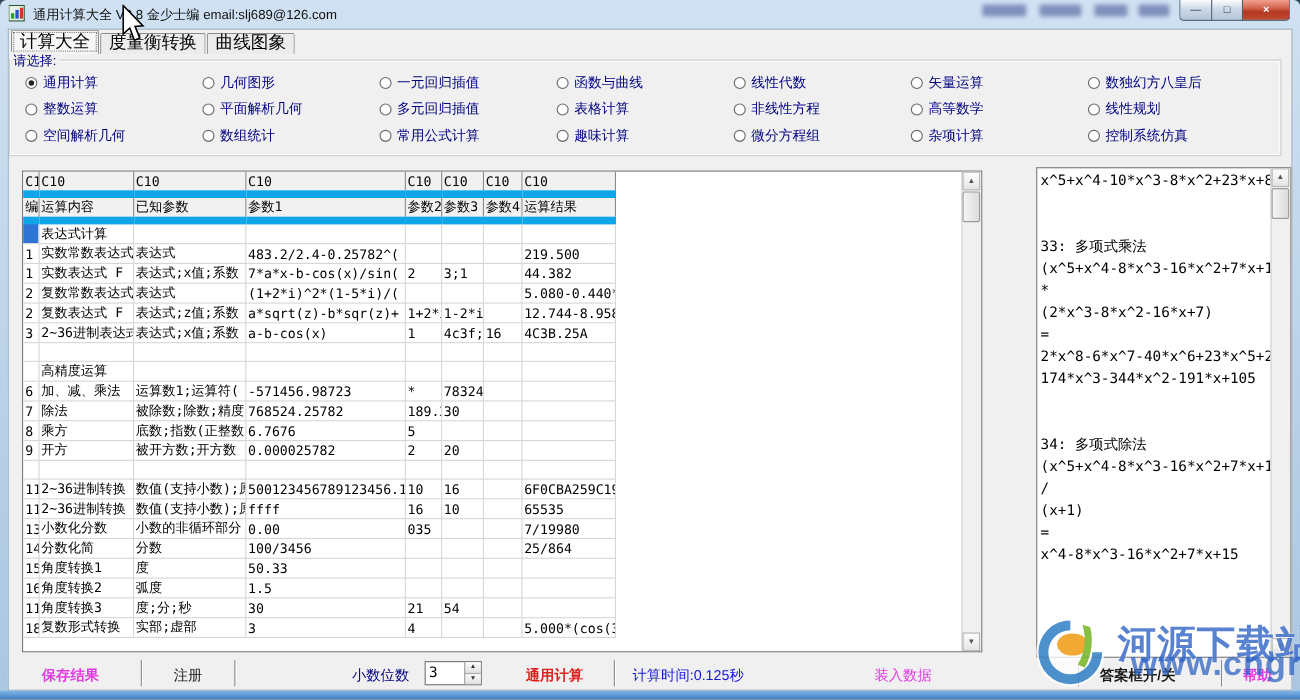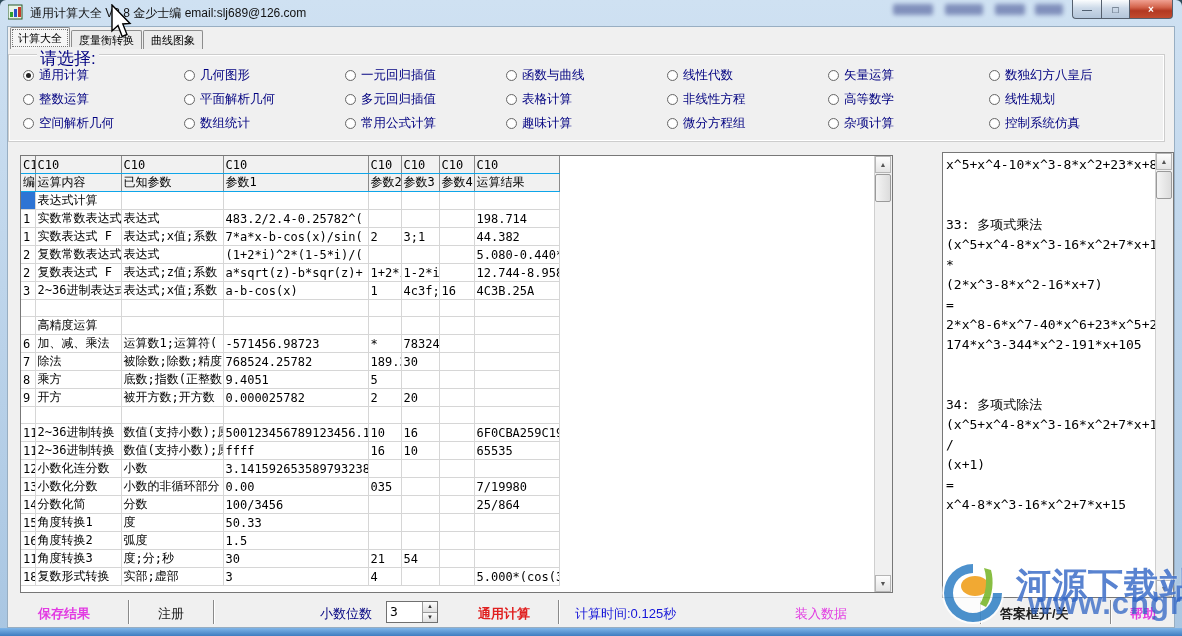--- a/index.html
+++ b/index.html
@@ -17,42 +17,42 @@
           background:linear-gradient(#fbfdfe,#ccd9e8 45%,#b4c6da);}
   .winbtn.min{border-radius:0 0 0 4px;border-right:none;}
   .winbtn.max{border-radius:0;}
   .winbtn.close{width:43px;border-radius:0 0 4px 0;border-left:none;color:#fff;font-weight:bold;
           background:linear-gradient(#f0a192,#d4654d 40%,#b33821 60%,#c14a2e);}
   
   .client{position:absolute;left:7px;top:26px;right:7px;bottom:8px;background:#f0f0f0;border:1px solid #98aec2;box-sizing:border-box;}
   .bottom-edge{position:absolute;left:0;right:0;bottom:0;height:8px;background:linear-gradient(#7fb5e8,#3e7cc0);}
   
   .tabstrip{position:absolute;left:10px;top:28px;height:21px;display:flex;align-items:flex-end;}
-  .tab{height:18px;padding:0 7px;margin-right:1px;font-size:11px;line-height:18px;color:#000;
+  .tab{height:18px;padding:0 7px;margin-right:1px;font-size:16px;line-height:18px;color:#000;
        background:#ececec;border:1px solid #8d8d8d;border-bottom:none;border-radius:2px 2px 0 0;}
   .tab.active{height:21px;line-height:21px;background:#f6f6f6;outline:1px dotted #777;outline-offset:-3px;}
   
   .groupbox{position:absolute;left:8px;top:54px;width:1157px;height:88px;border:1px solid #cdcdcd;
             box-shadow:inset 0 0 0 1px #ffffff;box-sizing:border-box;}
-  .legend{position:absolute;left:28px;top:-8px;background:#f0f0f0;padding:0 3px;font-size:17px;color:#000080;}
+  .legend{position:absolute;left:0;top:-8px;background:#f0f0f0;padding:0 3px;font-size:12px;color:#000080;}
   .radio-grid{position:absolute;left:14px;top:8px;width:1130px;height:72px;display:grid;
               grid-template-columns:repeat(7,161px);grid-template-rows:repeat(3,24px);align-items:center;}
   .radio-item{display:flex;align-items:center;gap:5px;cursor:default;}
   .rdot{width:11px;height:11px;border-radius:50%;box-sizing:border-box;border:1px solid #6a6a6a;
         background:radial-gradient(#ffffff 55%,#dcdcdc);position:relative;flex:0 0 auto;}
   .rdot.on::after{content:"";position:absolute;left:2px;top:2px;width:5px;height:5px;border-radius:50%;background:#222;}
   .rlabel{font-size:12.5px;color:#000080;white-space:nowrap;}
   
   .gridbox{position:absolute;left:20px;top:155px;width:873px;height:438px;background:#fff;
            border:1px solid #777;box-sizing:border-box;overflow:hidden;}
   table.grid{border-collapse:collapse;table-layout:fixed;width:538px;font-size:12px;}
   table.grid col.w0{width:14px}table.grid col.w1{width:86px}table.grid col.w2{width:102px}
   table.grid col.w3{width:145px}table.grid col.w4{width:33px}table.grid col.w5{width:38px}
   table.grid col.w6{width:35px}table.grid col.w7{width:85px}
-  table.grid th{height:17px;background:#f1f1f1;border-right:1px solid #8a8a8a;border-bottom:1px solid #0ea5e9;
+  table.grid th{height:17px;background:#f1f1f1;border-right:1px solid #8a8a8a;border-bottom:7px solid #0ea5e9;
                 font-weight:normal;text-align:left;padding:0 2px;white-space:nowrap;overflow:hidden;
                 font-family:"DejaVu Sans Mono","Liberation Sans",sans-serif;}
   table.grid td{height:16px;border-right:1px solid #d6d6d6;border-bottom:1px solid #d6d6d6;
                 padding:0 2px;white-space:nowrap;overflow:hidden;
                 font-family:"DejaVu Sans Mono","Liberation Sans",sans-serif;}
   table.grid td.selcell{background:#2e74d4;}
   
   .vscroll{position:absolute;top:0;bottom:0;width:17px;background:#f0f0f0;border-left:1px solid #cfcfcf;}
   .vsb-btn{position:absolute;left:0;width:16px;height:17px;background:linear-gradient(#fdfdfd,#e4e4e4);
            border:1px solid #b5b5b5;box-sizing:border-box;color:#555;font-size:7px;text-align:center;line-height:15px;}
@@ -258,21 +258,21 @@
             <td class="c7"></td>
           </tr>
           <tr>
             <td class="c0">1</td>
             <td class="c1">实数常数表达式</td>
             <td class="c2">表达式</td>
             <td class="c3">483.2/2.4-0.25782^(</td>
             <td class="c4"></td>
             <td class="c5"></td>
             <td class="c6"></td>
-            <td class="c7">198.714</td>
+            <td class="c7">219.500</td>
           </tr>
           <tr>
             <td class="c0">1</td>
             <td class="c1">实数表达式 F</td>
             <td class="c2">表达式;x值;系数</td>
             <td class="c3">7*a*x-b-cos(x)/sin(</td>
             <td class="c4">2</td>
             <td class="c5">3;1</td>
             <td class="c6"></td>
             <td class="c7">44.382</td>
@@ -344,21 +344,21 @@
             <td class="c3">768524.25782</td>
             <td class="c4">189.3</td>
             <td class="c5">30</td>
             <td class="c6"></td>
             <td class="c7"></td>
           </tr>
           <tr>
             <td class="c0">8</td>
             <td class="c1">乘方</td>
             <td class="c2">底数;指数(正整数</td>
-            <td class="c3">9.4051</td>
+            <td class="c3">6.7676</td>
             <td class="c4">5</td>
             <td class="c5"></td>
             <td class="c6"></td>
             <td class="c7"></td>
           </tr>
           <tr>
             <td class="c0">9</td>
             <td class="c1">开方</td>
             <td class="c2">被开方数;开方数</td>
             <td class="c3">0.000025782</td>
@@ -389,30 +389,20 @@
           </tr>
           <tr>
             <td class="c0">11</td>
             <td class="c1">2~36进制转换</td>
             <td class="c2">数值(支持小数);原</td>
             <td class="c3">ffff</td>
             <td class="c4">16</td>
             <td class="c5">10</td>
             <td class="c6"></td>
             <td class="c7">65535</td>
-          </tr>
-          <tr>
-            <td class="c0">12</td>
-            <td class="c1">小数化连分数</td>
-            <td class="c2">小数</td>
-            <td class="c3">3.141592653589793238</td>
-            <td class="c4"></td>
-            <td class="c5"></td>
-            <td class="c6"></td>
-            <td class="c7"></td>
           </tr>
           <tr>
             <td class="c0">13</td>
             <td class="c1">小数化分数</td>
             <td class="c2">小数的非循环部分</td>
             <td class="c3">0.00</td>
             <td class="c4">035</td>
             <td class="c5"></td>
             <td class="c6"></td>
             <td class="c7">7/19980</td>

